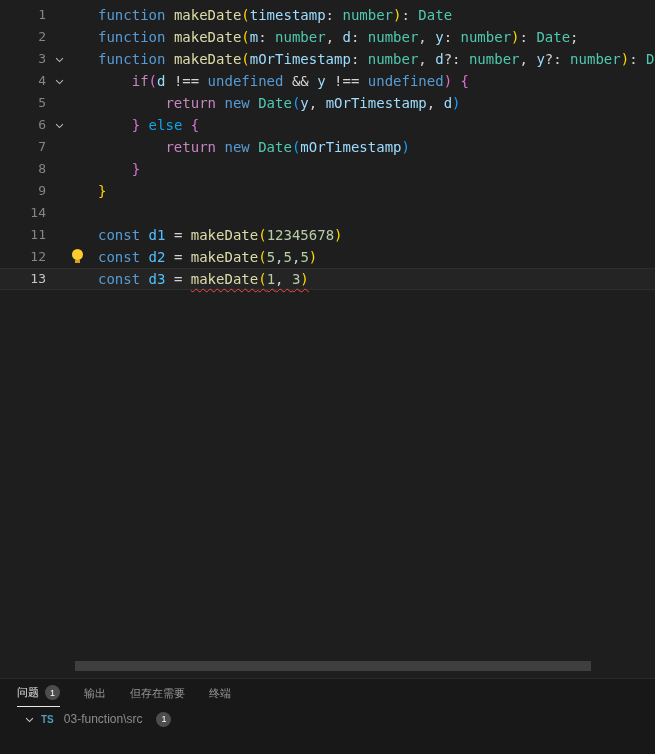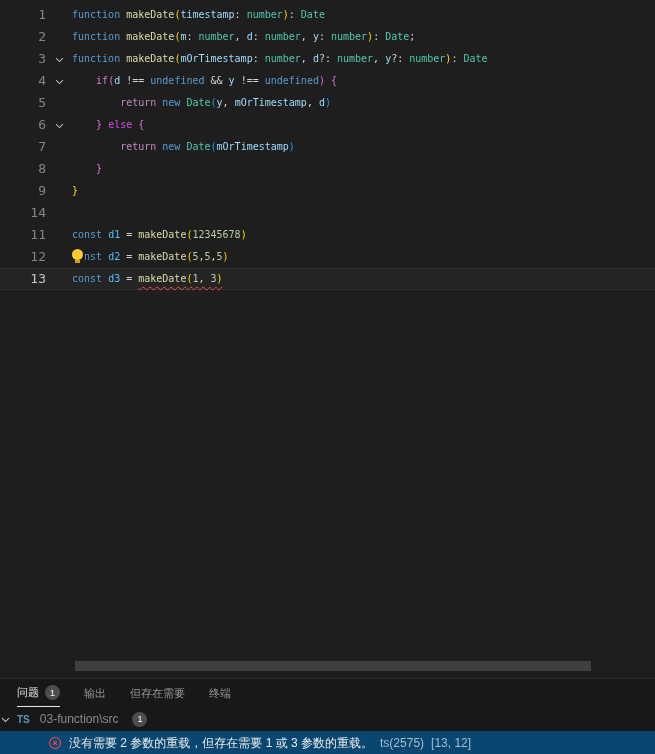--- a/index.html
+++ b/index.html
@@ -11,41 +11,41 @@
   }
 
   
   .editor { position:absolute; left:0; top:0; right:0; height:678px; overflow:hidden; }
   .code-lines { padding-top:4px; font-family:"DejaVu Sans Mono", monospace; }
   .line { position:relative; display:flex; height:22px; line-height:22px; white-space:pre; }
   .line.current { background:#242424; box-shadow:inset 0 1px 0 #2e2e2e, inset 0 -1px 0 #2e2e2e; }
   .lnum { flex:none; width:46px; text-align:right; color:#858585; font-size:13px; }
   .line.current .lnum { color:#c6c6c6; }
   .fold { flex:none; width:26px; display:flex; align-items:center; justify-content:center; color:#b8b8b8; }
-  .code { flex:none; font-size:10px; color:#d4d4d4; }
+  .code { flex:none; font-size:14px; color:#d4d4d4;margin-left:26px; }
   .squiggle { text-decoration:underline wavy; text-decoration-skip-ink:none; text-underline-offset:4px; text-decoration-thickness:1px; }
   .bulb { position:absolute; left:70px; top:3px; width:15px; height:16px; background:var(--editor_bg,#1e1e1e); z-index:2; }
   .bulb-dot { position:absolute; left:2px; top:0; width:11px; height:11px; border-radius:50%; background:#ffcb2d; }
   .bulb-dot::after { content:""; position:absolute; left:3px; top:11px; width:5px; height:3px; background:#d89e17; }
 
   .hscroll { position:absolute; left:75px; top:661px; width:516px; height:10px; background:#555555; opacity:.6; }
 
   
   .panel { position:absolute; left:0; top:678px; right:0; bottom:0; background:var(--panel_bg,#181818); border-top:1px solid #2b2b2b; }
   .tabs { height:28px; display:flex; align-items:stretch; padding:0 8px 0 17px; gap:24px; }
   .tab { display:flex; align-items:center; gap:6px; font-size:11px; color:#969696; cursor:pointer; }
   .tab.active { color:#e7e7e7; border-bottom:1px solid #e7e7e7; }
   .badge { background:var(--badge_bg,#4d4d4d); color:#ffffff; font-size:9px; min-width:15px; height:15px; border-radius:8px; padding:0 4px; display:inline-flex; align-items:center; justify-content:center; }
   .filter { margin-left:auto; display:flex; align-items:center; gap:5px; }
   .filter input { width:270px; height:20px; background:#313131; border:1px solid #3d3d3d; color:#cccccc; font-size:11px; padding:0 6px; outline:none; font-family:"Liberation Sans", sans-serif; }
   .filter input::placeholder { color:#929292; }
   .funnel { display:flex; align-items:center; color:#c5c5c5; }
 
   .prow { display:flex; align-items:center; height:24px; font-size:13px; color:#cccccc; }
-  .tree-row { padding-left:0; gap:6px; }
+  .tree-row { padding-left:24px; gap:6px; }
   .tree-chevron { display:flex; align-items:center; color:#cccccc; }
   .ts { color:var(--ts_icon,#519aba); font-weight:bold; font-size:10px; }
   .fname { color:#cccccc; }
   .fpath { color:#8c8c8c; font-size:12px; margin-left:4px; }
   .tree-row .badge { margin-left:8px; }
   .problem-row { background:var(--selection_bg,#094771); padding-left:48px; gap:7px; font-size:12px; color:#ececec; }
   .err-icon { display:flex; align-items:center; color:var(--error,#f14c4c); }
   .meta { color:#a8bed0; }
 </style>
 </head>
@@ -57,21 +57,21 @@
       <div class="line"><span class="lnum">2</span><span class="fold"></span><span class="code"><span style="color: rgb(86, 156, 214);">function</span><span style="color: rgb(212, 212, 212);"> </span><span style="color: rgb(220, 220, 170);">makeDate</span><span style="color: rgb(255, 215, 0);">(</span><span style="color: rgb(156, 220, 254);">m</span><span style="color: rgb(212, 212, 212);">: </span><span style="color: rgb(78, 201, 176);">number</span><span style="color: rgb(212, 212, 212);">, </span><span style="color: rgb(156, 220, 254);">d</span><span style="color: rgb(212, 212, 212);">: </span><span style="color: rgb(78, 201, 176);">number</span><span style="color: rgb(212, 212, 212);">, </span><span style="color: rgb(156, 220, 254);">y</span><span style="color: rgb(212, 212, 212);">: </span><span style="color: rgb(78, 201, 176);">number</span><span style="color: rgb(255, 215, 0);">)</span><span style="color: rgb(212, 212, 212);">: </span><span style="color: rgb(78, 201, 176);">Date</span><span style="color: rgb(212, 212, 212);">;</span></span></div>
       <div class="line"><span class="lnum">3</span><span class="fold"><svg width="11" height="11" viewBox="0 0 16 16">
             <path d="M3 6l5 5 5-5" fill="none" stroke="currentColor" stroke-width="1.5"></path>
           </svg></span><span class="code"><span style="color: rgb(86, 156, 214);">function</span><span style="color: rgb(212, 212, 212);"> </span><span style="color: rgb(220, 220, 170);">makeDate</span><span style="color: rgb(255, 215, 0);">(</span><span style="color: rgb(156, 220, 254);">mOrTimestamp</span><span style="color: rgb(212, 212, 212);">: </span><span style="color: rgb(78, 201, 176);">number</span><span style="color: rgb(212, 212, 212);">, </span><span style="color: rgb(156, 220, 254);">d</span><span style="color: rgb(212, 212, 212);">?: </span><span style="color: rgb(78, 201, 176);">number</span><span style="color: rgb(212, 212, 212);">, </span><span style="color: rgb(156, 220, 254);">y</span><span style="color: rgb(212, 212, 212);">?: </span><span style="color: rgb(78, 201, 176);">number</span><span style="color: rgb(255, 215, 0);">)</span><span style="color: rgb(212, 212, 212);">: </span><span style="color: rgb(78, 201, 176);">Date</span><span style="color: rgb(212, 212, 212);"> </span></span></div>
       <div class="line"><span class="lnum">4</span><span class="fold"><svg width="11" height="11" viewBox="0 0 16 16">
             <path d="M3 6l5 5 5-5" fill="none" stroke="currentColor" stroke-width="1.5"></path>
           </svg></span><span class="code"><span style="color: rgb(212, 212, 212);">    </span><span style="color: rgb(197, 134, 192);">if</span><span style="color: rgb(218, 112, 214);">(</span><span style="color: rgb(156, 220, 254);">d</span><span style="color: rgb(212, 212, 212);"> !== </span><span style="color: rgb(86, 156, 214);">undefined</span><span style="color: rgb(212, 212, 212);"> &amp;&amp; </span><span style="color: rgb(156, 220, 254);">y</span><span style="color: rgb(212, 212, 212);"> !== </span><span style="color: rgb(86, 156, 214);">undefined</span><span style="color: rgb(218, 112, 214);">)</span><span style="color: rgb(212, 212, 212);"> </span><span style="color: rgb(218, 112, 214);">{</span></span></div>
       <div class="line"><span class="lnum">5</span><span class="fold"></span><span class="code"><span style="color: rgb(212, 212, 212);">        </span><span style="color: rgb(197, 134, 192);">return</span><span style="color: rgb(212, 212, 212);"> </span><span style="color: rgb(86, 156, 214);">new</span><span style="color: rgb(212, 212, 212);"> </span><span style="color: rgb(78, 201, 176);">Date</span><span style="color: rgb(23, 159, 255);">(</span><span style="color: rgb(156, 220, 254);">y</span><span style="color: rgb(212, 212, 212);">, </span><span style="color: rgb(156, 220, 254);">mOrTimestamp</span><span style="color: rgb(212, 212, 212);">, </span><span style="color: rgb(156, 220, 254);">d</span><span style="color: rgb(23, 159, 255);">)</span></span></div>
       <div class="line"><span class="lnum">6</span><span class="fold"><svg width="11" height="11" viewBox="0 0 16 16">
             <path d="M3 6l5 5 5-5" fill="none" stroke="currentColor" stroke-width="1.5"></path>
-          </svg></span><span class="code"><span style="color: rgb(212, 212, 212);">    </span><span style="color: rgb(218, 112, 214);">}</span><span style="color: rgb(212, 212, 212);"> </span><span style="color: #d946ef;">else</span><span style="color: rgb(212, 212, 212);"> </span><span style="color: rgb(218, 112, 214);">{</span></span></div>
+          </svg></span><span class="code"><span style="color: rgb(212, 212, 212);">    </span><span style="color: rgb(218, 112, 214);">}</span><span style="color: rgb(212, 212, 212);"> </span><span style="color: #0ea5e9;">else</span><span style="color: rgb(212, 212, 212);"> </span><span style="color: rgb(218, 112, 214);">{</span></span></div>
       <div class="line"><span class="lnum">7</span><span class="fold"></span><span class="code"><span style="color: rgb(212, 212, 212);">        </span><span style="color: rgb(197, 134, 192);">return</span><span style="color: rgb(212, 212, 212);"> </span><span style="color: rgb(86, 156, 214);">new</span><span style="color: rgb(212, 212, 212);"> </span><span style="color: rgb(78, 201, 176);">Date</span><span style="color: rgb(23, 159, 255);">(</span><span style="color: rgb(156, 220, 254);">mOrTimestamp</span><span style="color: rgb(23, 159, 255);">)</span></span></div>
       <div class="line"><span class="lnum">8</span><span class="fold"></span><span class="code"><span style="color: rgb(212, 212, 212);">    </span><span style="color: rgb(218, 112, 214);">}</span></span></div>
       <div class="line"><span class="lnum">9</span><span class="fold"></span><span class="code"><span style="color: rgb(255, 215, 0);">}</span></span></div>
       <div class="line"><span class="lnum">14</span><span class="fold"></span><span class="code"></span></div>
       <div class="line"><span class="lnum">11</span><span class="fold"></span><span class="code"><span style="color: rgb(86, 156, 214);">const</span><span style="color: rgb(212, 212, 212);"> </span><span style="color: rgb(79, 193, 255);">d1</span><span style="color: rgb(212, 212, 212);"> = </span><span style="color: rgb(220, 220, 170);">makeDate</span><span style="color: rgb(255, 215, 0);">(</span><span style="color: rgb(181, 206, 168);">12345678</span><span style="color: rgb(255, 215, 0);">)</span></span></div>
       <div class="line"><span class="lnum">12</span><span class="fold"></span><span class="code"><span style="color: rgb(86, 156, 214);">const</span><span style="color: rgb(212, 212, 212);"> </span><span style="color: rgb(79, 193, 255);">d2</span><span style="color: rgb(212, 212, 212);"> = </span><span style="color: rgb(220, 220, 170);">makeDate</span><span style="color: rgb(255, 215, 0);">(</span><span style="color: rgb(181, 206, 168);">5</span><span style="color: rgb(212, 212, 212);">,</span><span style="color: rgb(181, 206, 168);">5</span><span style="color: rgb(212, 212, 212);">,</span><span style="color: rgb(181, 206, 168);">5</span><span style="color: rgb(255, 215, 0);">)</span></span><span class="bulb"><span class="bulb-dot"></span></span></div>
       <div class="line current"><span class="lnum">13</span><span class="fold"></span><span class="code"><span style="color: rgb(86, 156, 214);">const</span><span style="color: rgb(212, 212, 212);"> </span><span style="color: rgb(79, 193, 255);">d3</span><span style="color: rgb(212, 212, 212);"> = </span><span class="squiggle" style="text-decoration-color: rgb(241, 76, 76);"><span style="color: rgb(220, 220, 170);">makeDate</span><span style="color: rgb(255, 215, 0);">(</span><span style="color: rgb(181, 206, 168);">1</span><span style="color: rgb(212, 212, 212);">, </span><span style="color: rgb(181, 206, 168);">3</span><span style="color: rgb(255, 215, 0);">)</span></span></span></div>
     </div>
   <div class="hscroll"></div>
 </div>
@@ -97,24 +97,13 @@
     <span class="tree-chevron">
       <svg width="11" height="11" viewBox="0 0 16 16">
           <path d="M3 6l5 5 5-5" fill="none" stroke="currentColor" stroke-width="1.5"></path>
         </svg>
     </span>
     <span class="ts">TS</span>
     <span class="fpath">03-function\src</span>
     <span class="badge">1</span>
   </div>
 
-  <div class="prow problem-row">
-    <span class="err-icon">
-      <svg width="14" height="14" viewBox="0 0 16 16">
-          <circle cx="8" cy="8" r="6.3" fill="none" stroke="currentColor" stroke-width="1.3"></circle>
-          <path d="M5.8 5.8l4.4 4.4M10.2 5.8l-4.4 4.4" stroke="currentColor" stroke-width="1.3"></path>
-        </svg>
-    </span>
-    <span>没有需要 2 参数的重载，但存在需要 1 或 3 参数的重载。</span>
-    <span class="meta">ts(2575)</span>
-    <span class="meta">[13, 12]</span>
-  </div>
 </div>
 
 </body></html>

